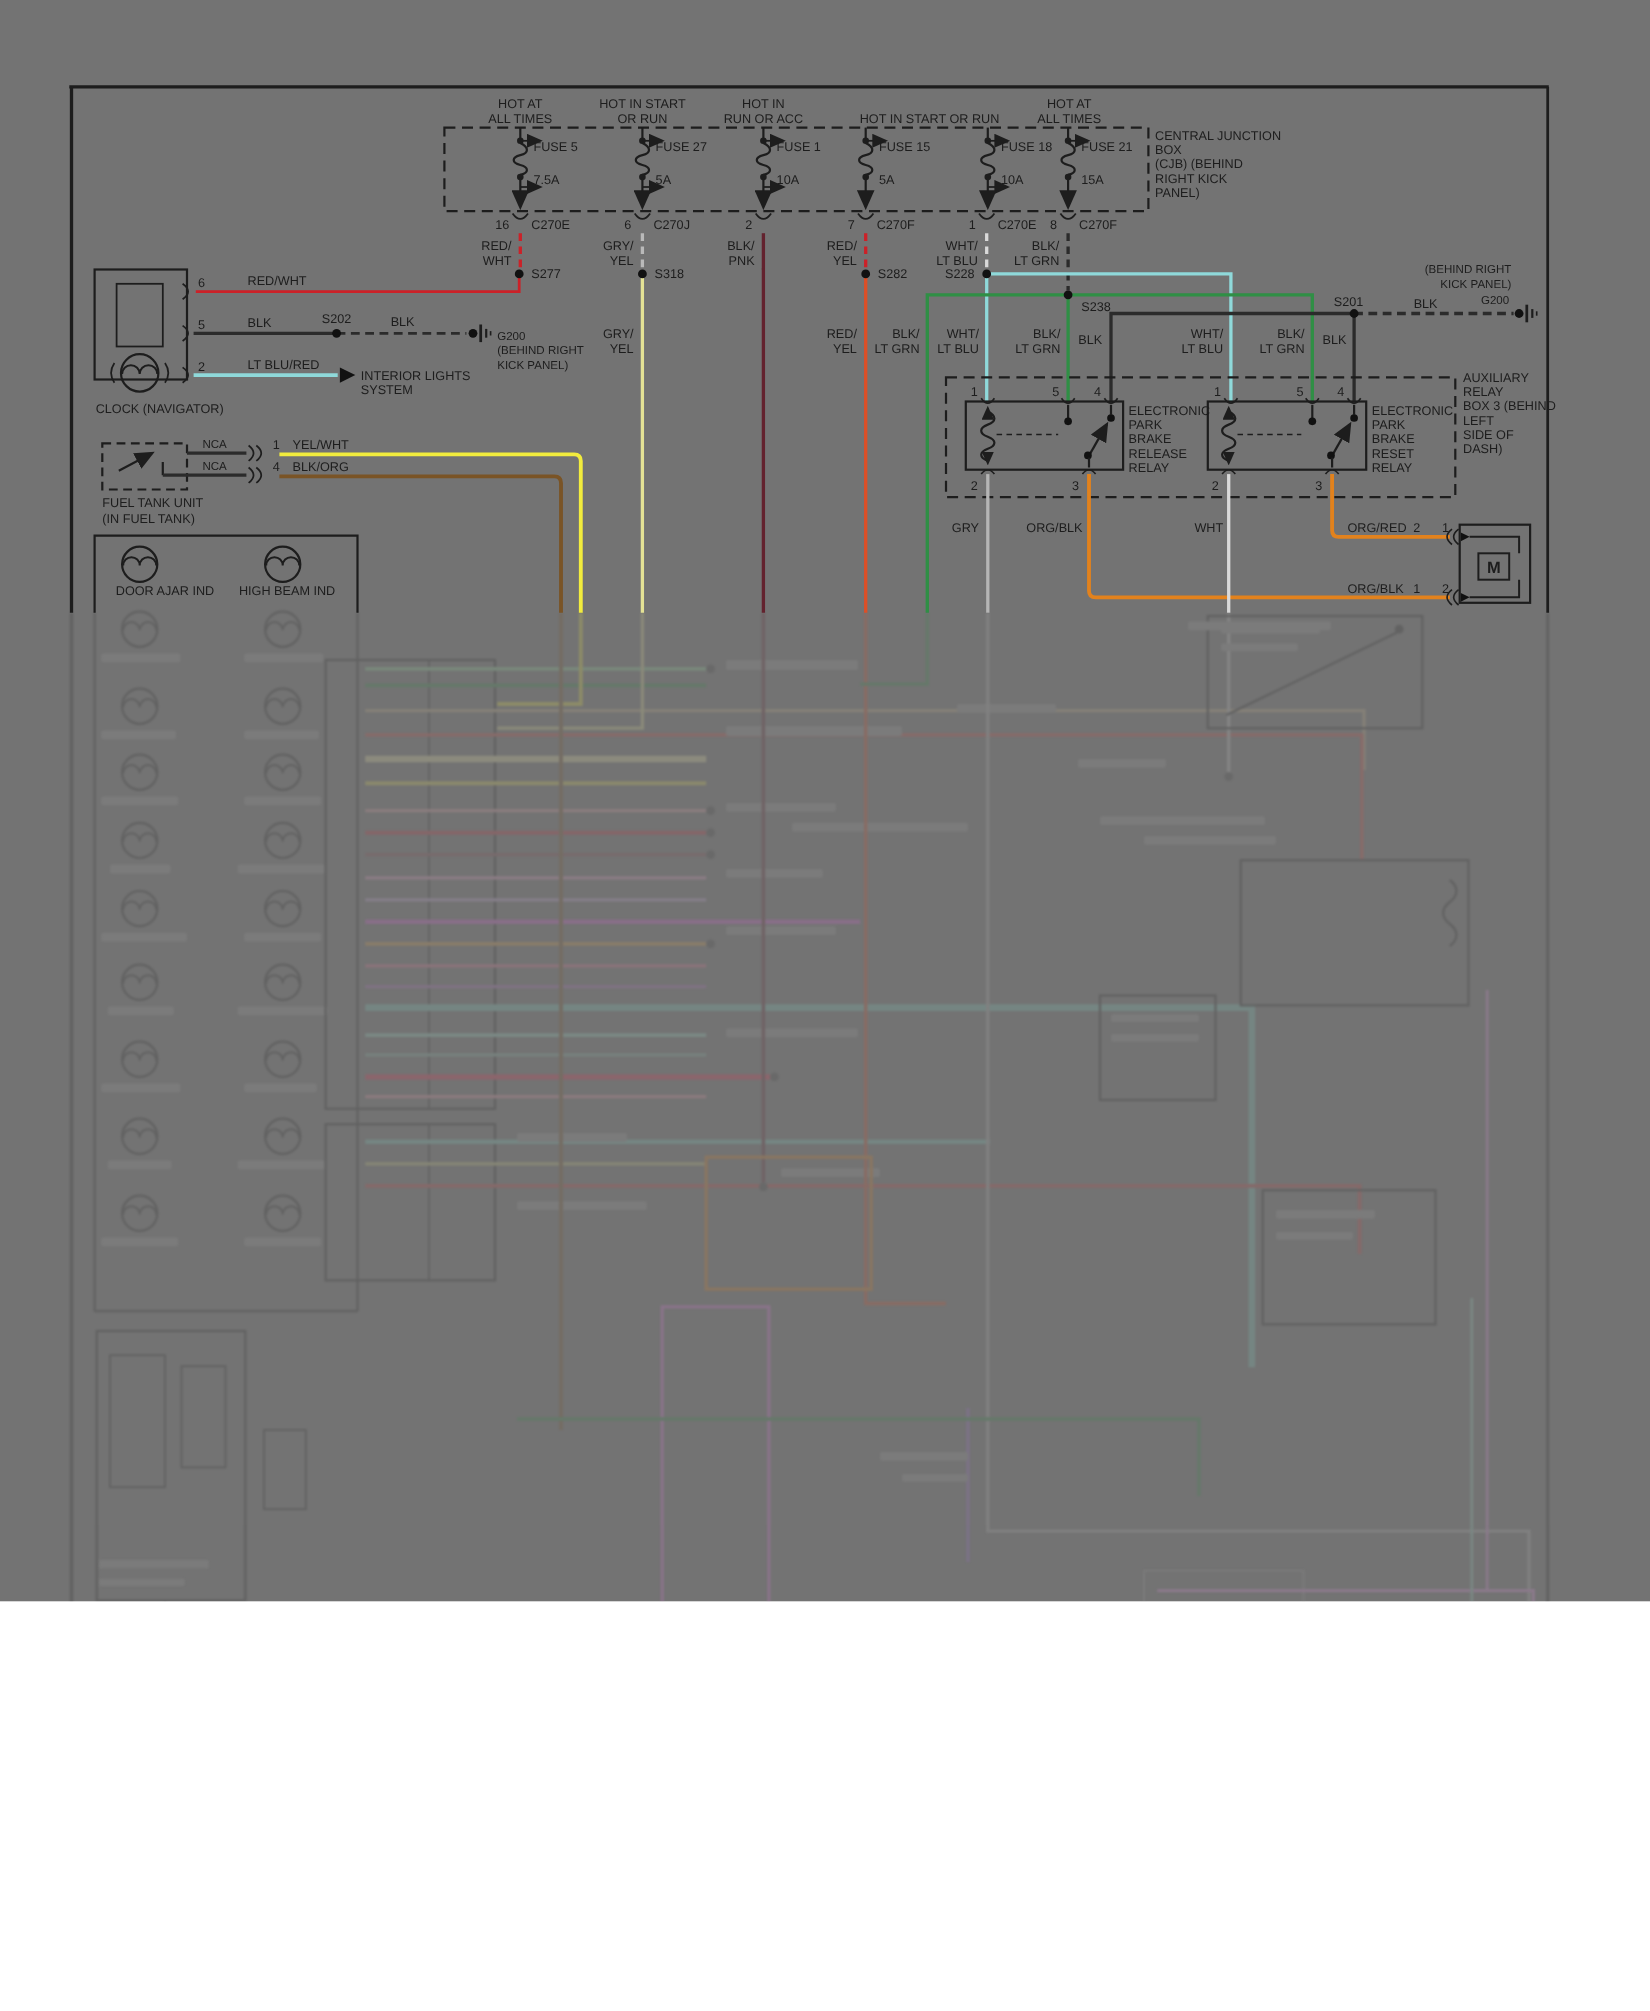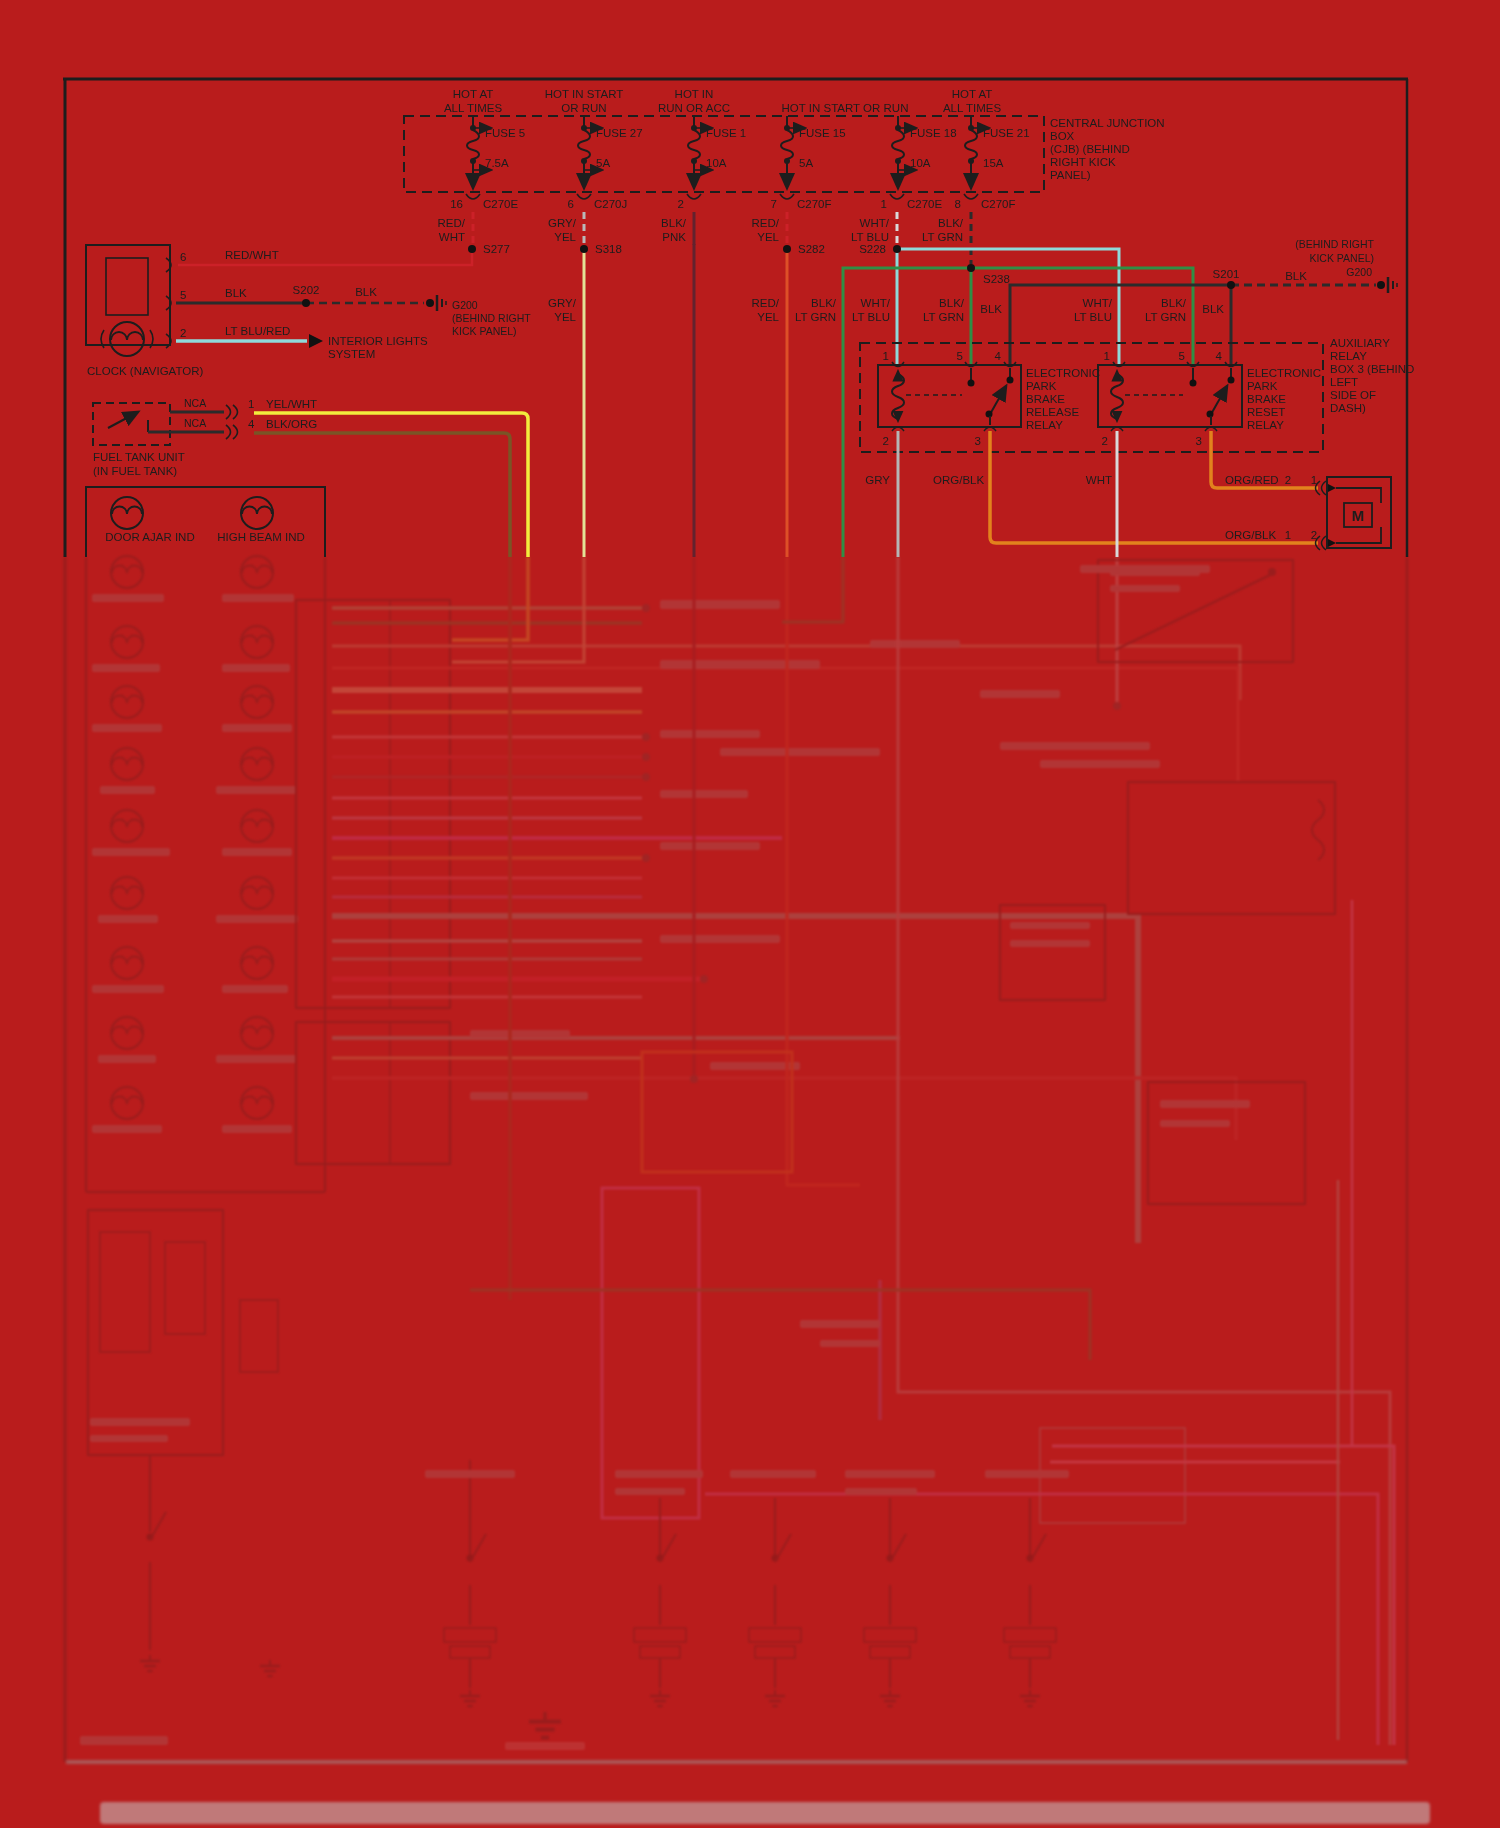--- a/index.html
+++ b/index.html
@@ -1,16 +1,16 @@
 <!DOCTYPE html>
 <html><head>
 <meta charset="utf-8">
 <style>
   html,body{margin:0;padding:0;background:#ffffff;}
-  .stage{position:relative;width:1500px;height:1828px;background:#b91c1c;overflow:hidden;}
+  .stage{position:relative;width:1500px;height:1456px;background:#737373;overflow:hidden;}
   svg{position:absolute;left:0;top:0;}
   text{font-family:"Liberation Sans","DejaVu Sans",sans-serif;font-size:11.5px;fill:#1d1d1d;}
   .mid{text-anchor:middle}
   .end{text-anchor:end}
   .sm{font-size:10.5px}
   .big{font-size:15px;font-weight:bold}
   .k{stroke:#1d1d1d;fill:none}
   .tb{fill:#9b9b9b}
   .faded{opacity:0.20;filter:blur(1.2px)}
   .softband{opacity:0.55;filter:blur(1.5px)}

